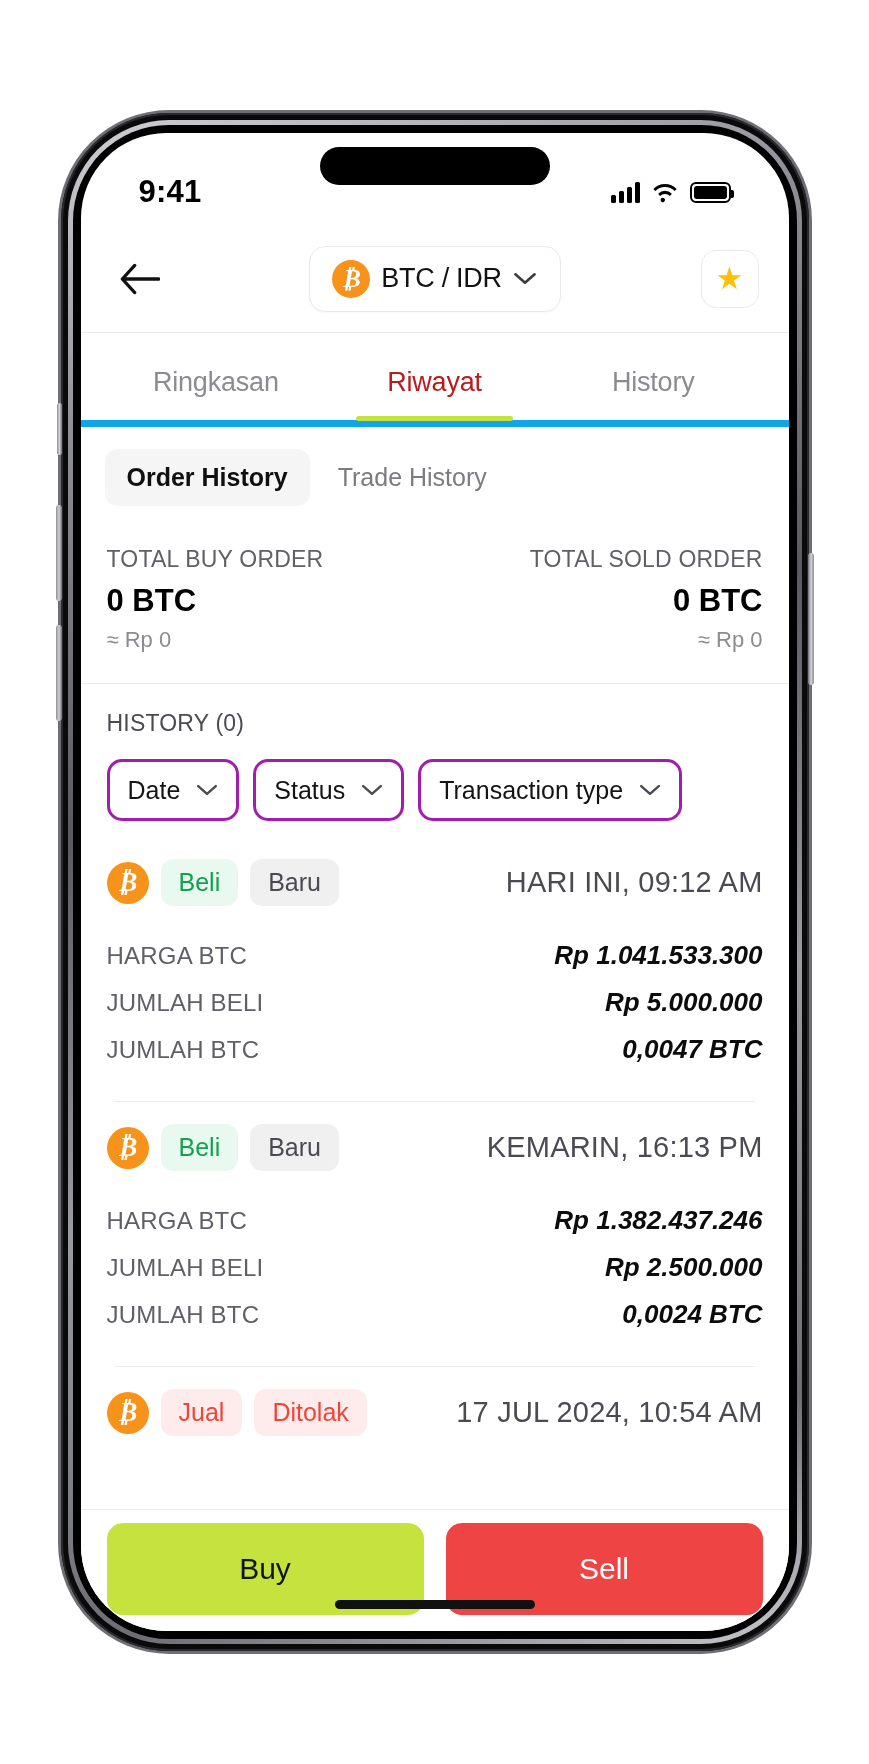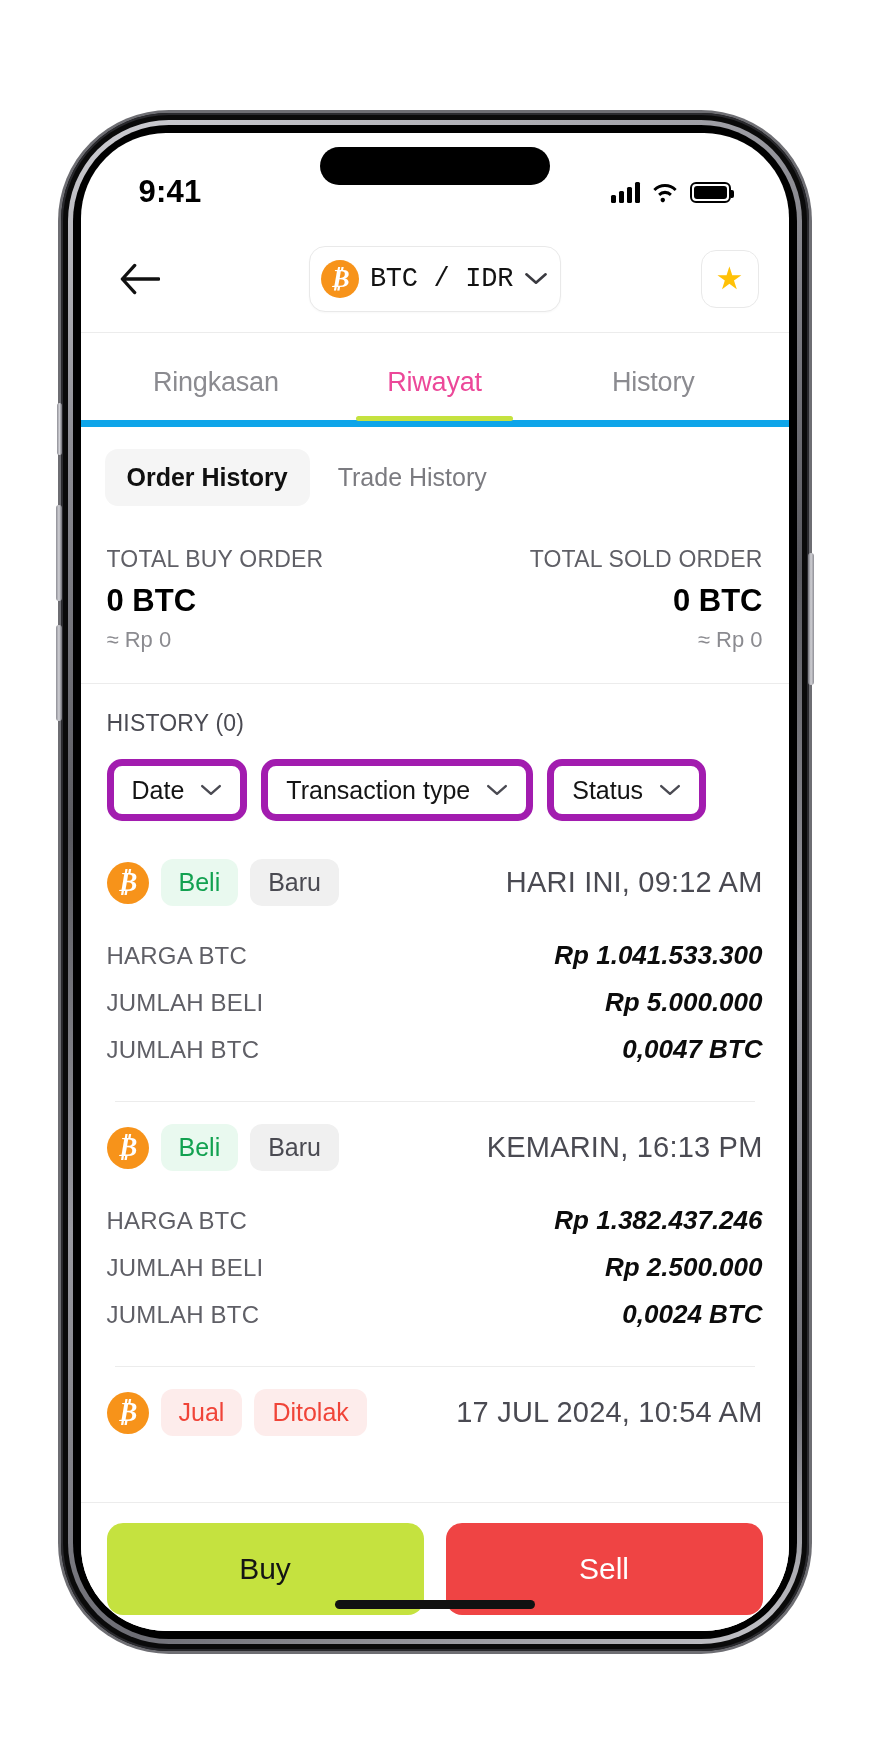--- a/index.html
+++ b/index.html
@@ -98,38 +98,38 @@
     box-shadow: 0 1px 2px rgba(0,0,0,.03);
   }
   .btc-coin {
     width: 38px; height: 38px; border-radius: 50%;
     background: #f7931a; color: #fff;
     display:flex; align-items:center; justify-content:center;
     font-size: 26px; font-weight: 700; font-style: italic;
     font-family: "Liberation Serif", serif;
     flex: 0 0 auto;
   }
-  .pair-label { font-size: 27px; font-weight: 500; color: #121212; letter-spacing: -.3px; font-family: Liberation Mono, monospace; }
+  .pair-label { font-size: 27px; font-weight: 500; color: #121212; letter-spacing: -.3px; }
   .star-btn {
     width: 58px; height: 58px; border: 1px solid #e9e9e9; border-radius: 15px;
     display:flex; align-items:center; justify-content:center; cursor:pointer;
     flex: 0 0 auto; background:#fff;
   }
   .star-glyph { color: #ffc107; font-size: 31px; line-height: 1; }
 
   
   .maintabs {
     display: flex; padding: 0 26px; border-bottom: 7px solid #0ea5e9;
   }
   .maintab {
     flex: 1 1 0; text-align: center; padding: 34px 0 22px;
     font-size: 27px; color: #8b8b90; letter-spacing: -.2px; cursor: pointer;
     position: relative;
   }
-  .maintab.active { color: #ec4899; font-weight: 500; text-align: center; }
+  .maintab.active { color: #b91c1c; font-weight: 500; text-align: center; }
   .maintab.active::after {
     content:""; position:absolute; left:14%; right:14%; bottom:-1px;
     height: 5px; background: #c5e23f; border-radius: 3px;
   }
 
   
   .subtabs { display:flex; align-items:flex-end; gap: 6px; padding: 22px 24px 18px; }
   .subtab {
     padding: 14px 22px; border-radius: 13px; font-size: 25px;
     color: #7b7b80; cursor: pointer; white-space: nowrap;
@@ -148,21 +148,21 @@
   }
   .total-val { font-size: 31px; font-weight: 700; color: #000; margin-bottom: 8px; }
   .total-sub { font-size: 22px; color: #8b8b90; }
 
   
   .history-head {
     padding: 26px 26px 0; font-size: 23px; color: #4a4a52; letter-spacing:.2px;
   }
   .filters { display:flex; gap: 14px; padding: 22px 26px 16px; }
   .filter-chip {
-    height: 62px; border: 7px solid #a21caf; border-radius: 15px;
+    height: 62px; border: 3px solid #a21caf; border-radius: 15px;
     display:flex; align-items:center; gap: 16px; padding: 0 18px;
     font-size: 25px; color: #141414; background:#fff; cursor:pointer;
     box-shadow: 0 1px 2px rgba(0,0,0,.02);
     white-space: nowrap;
   }
 
   
   .scrollarea { overflow: hidden; }
   .txn { padding: 22px 26px 0; }
   .txn-head { display:flex; align-items:center; gap: 12px; margin-bottom: 26px; }
@@ -185,21 +185,21 @@
     display:flex; justify-content:space-between; align-items:baseline;
     padding: 8px 0;
   }
   .txn-key { font-size: 24px; color:#5f5f66; letter-spacing:.2px; }
   .txn-val { font-size: 26px; font-weight:700; color:#0c0c0c;font-style:italic; }
   .divider { height:1px; background:#ececec; margin: 28px 8px 0; }
 
   
   .actionbar {
     position: absolute; left:0; right:0; bottom:0;
-    padding: 20px 26px 16px; background:#fff;
+    padding: 13px 26px 16px; background:#fff;
     border-top: 1px solid #ececec;
     display:flex; gap: 22px;
   }
   .act-btn {
     flex:1 1 0; height: 92px; border-radius: 16px; border:none;
     font-size: 30px; cursor:pointer; font-family:"Liberation Sans", sans-serif;
   }
   .act-buy  { background:#c5e23f; color:#141414; }
   .act-sell { background:#ef4444; color:#ffffff; }
   .home-indicator {
@@ -288,27 +288,27 @@
       <div class="history-head">HISTORY (0)</div>
 
       <div class="filters">
         <div class="filter-chip">
           <span>Date</span>
           <svg width="22" height="14" viewBox="0 0 20 12">
             <path d="M2 2.5 10 9.5 18 2.5" stroke="#4a4a52" stroke-width="2.2" fill="none" stroke-linecap="round" stroke-linejoin="round"></path>
           </svg>
         </div>
         <div class="filter-chip">
-          <span>Transaction type</span>
+          <span>Status</span>
           <svg width="22" height="14" viewBox="0 0 20 12">
             <path d="M2 2.5 10 9.5 18 2.5" stroke="#4a4a52" stroke-width="2.2" fill="none" stroke-linecap="round" stroke-linejoin="round"></path>
           </svg>
         </div>
         <div class="filter-chip">
-          <span>Status</span>
+          <span>Transaction type</span>
           <svg width="22" height="14" viewBox="0 0 20 12">
             <path d="M2 2.5 10 9.5 18 2.5" stroke="#4a4a52" stroke-width="2.2" fill="none" stroke-linecap="round" stroke-linejoin="round"></path>
           </svg>
         </div>
       </div>
 
       <div class="scrollarea">
 
         <div class="txn">
           <div class="txn-head">

